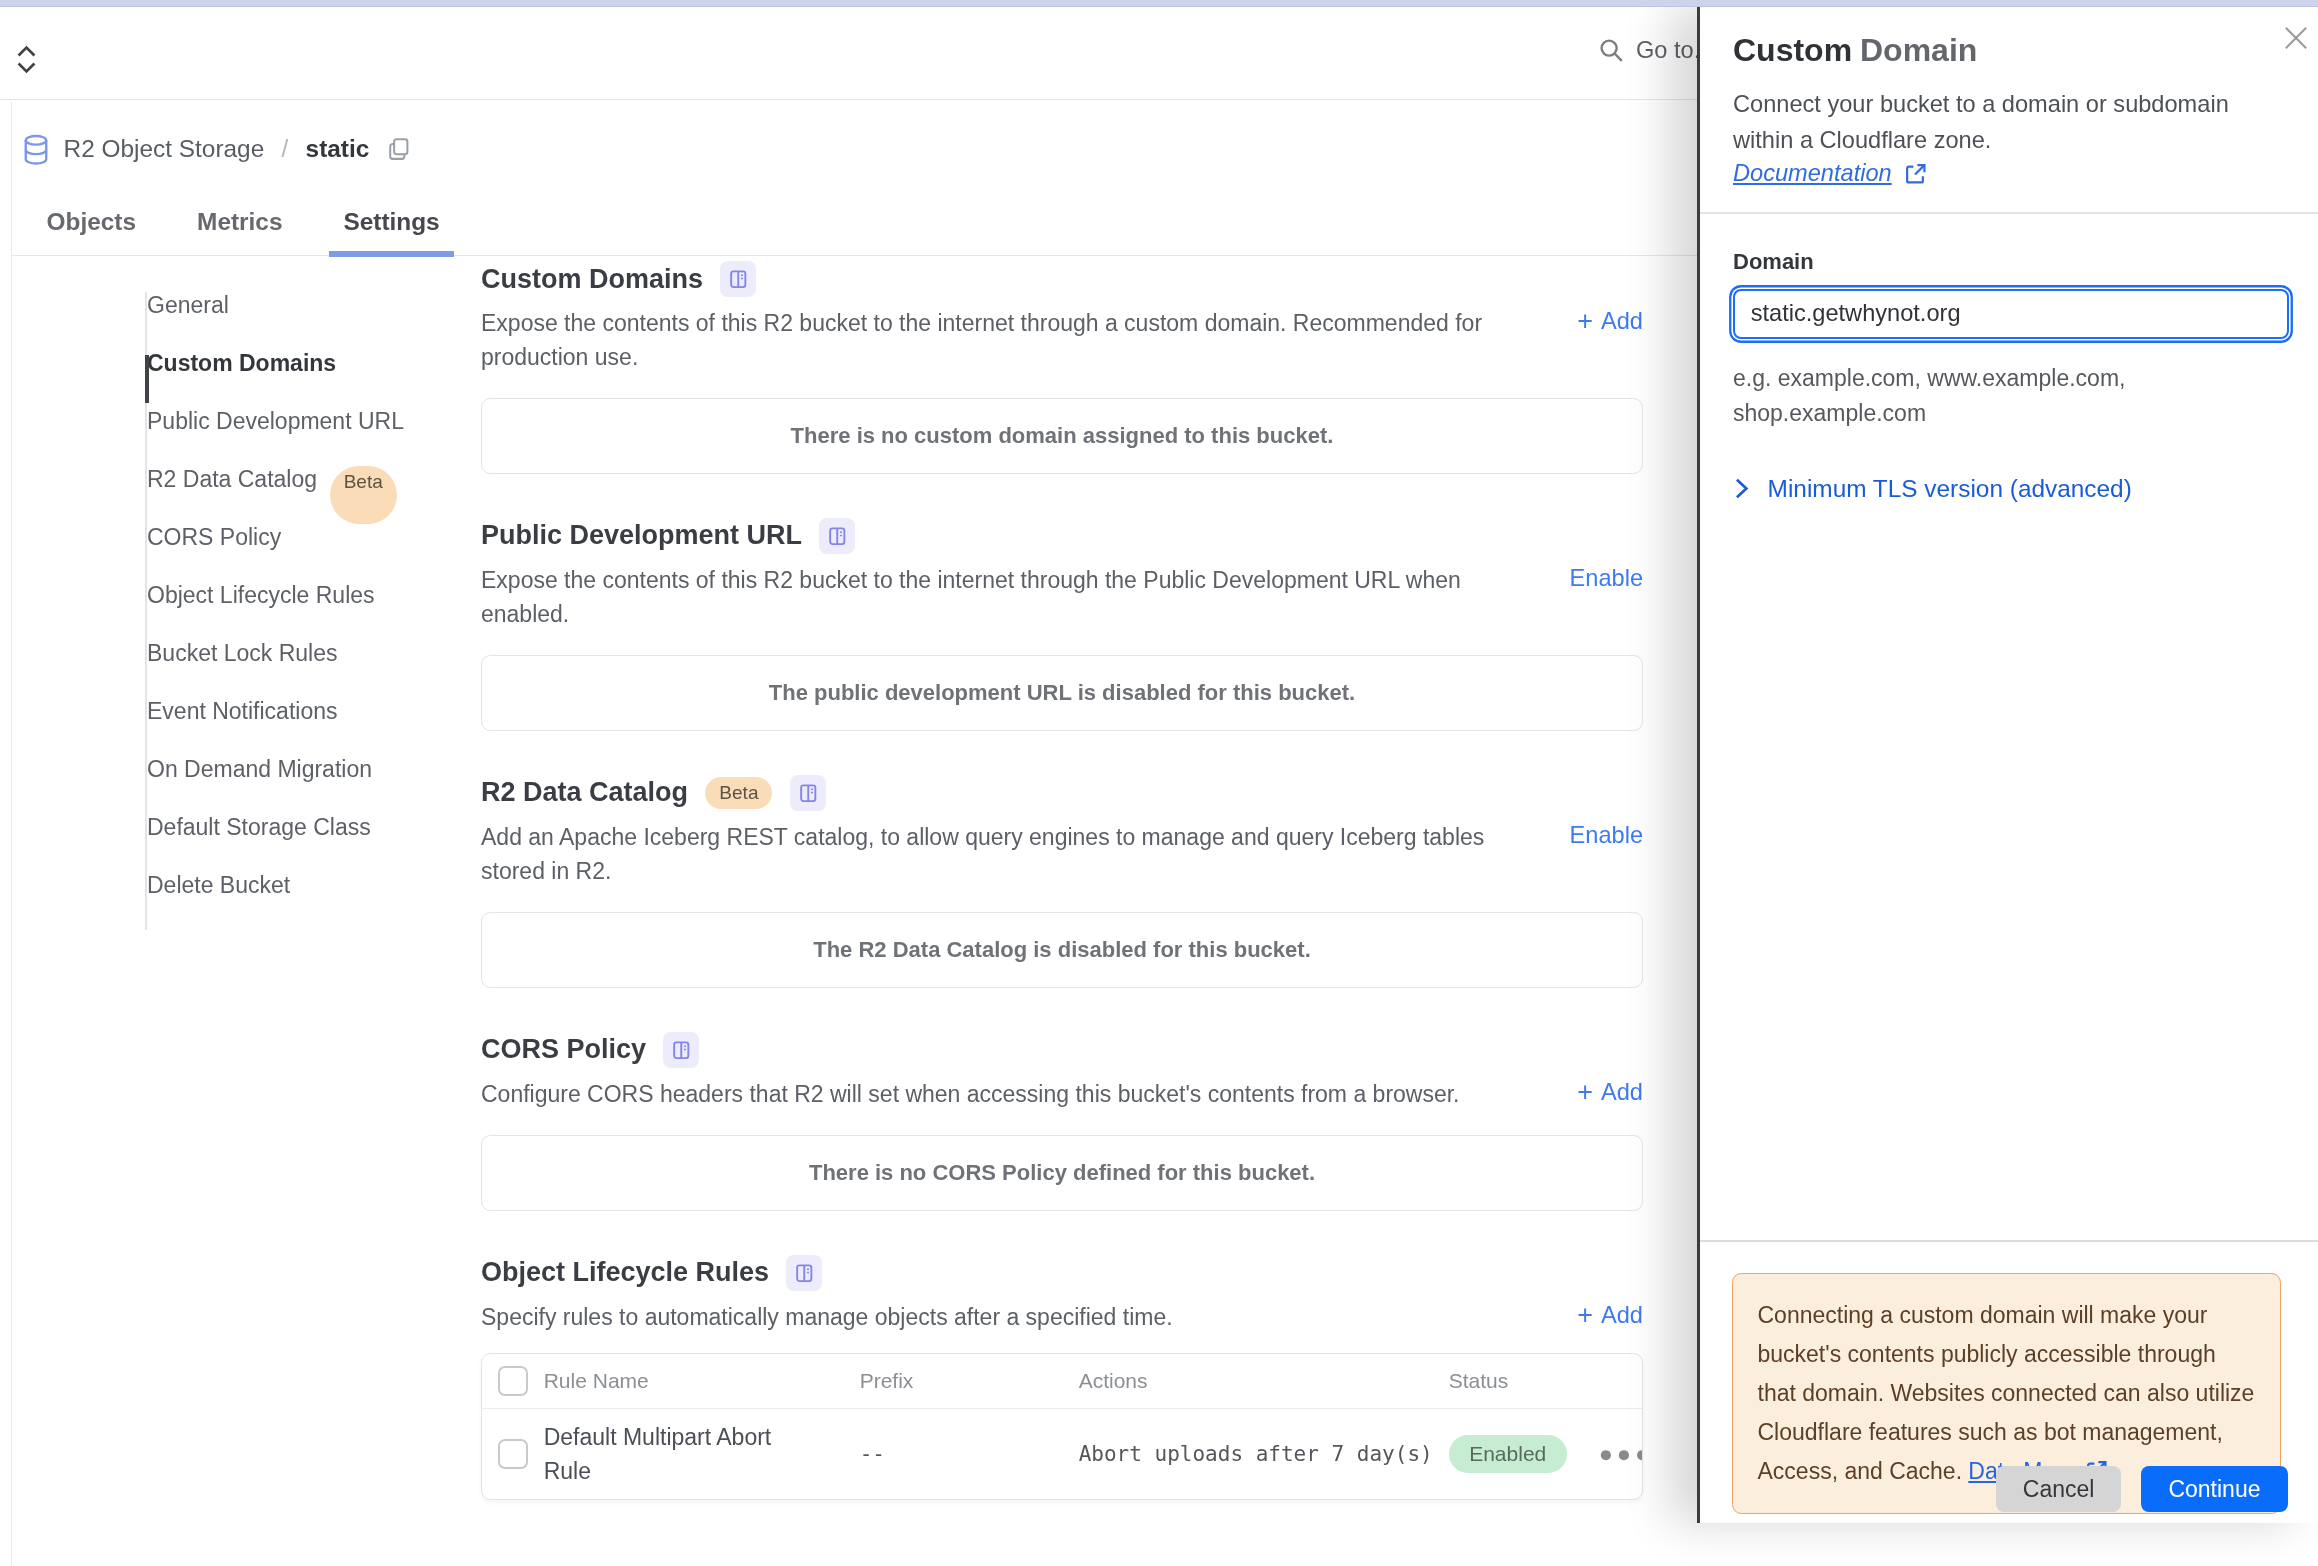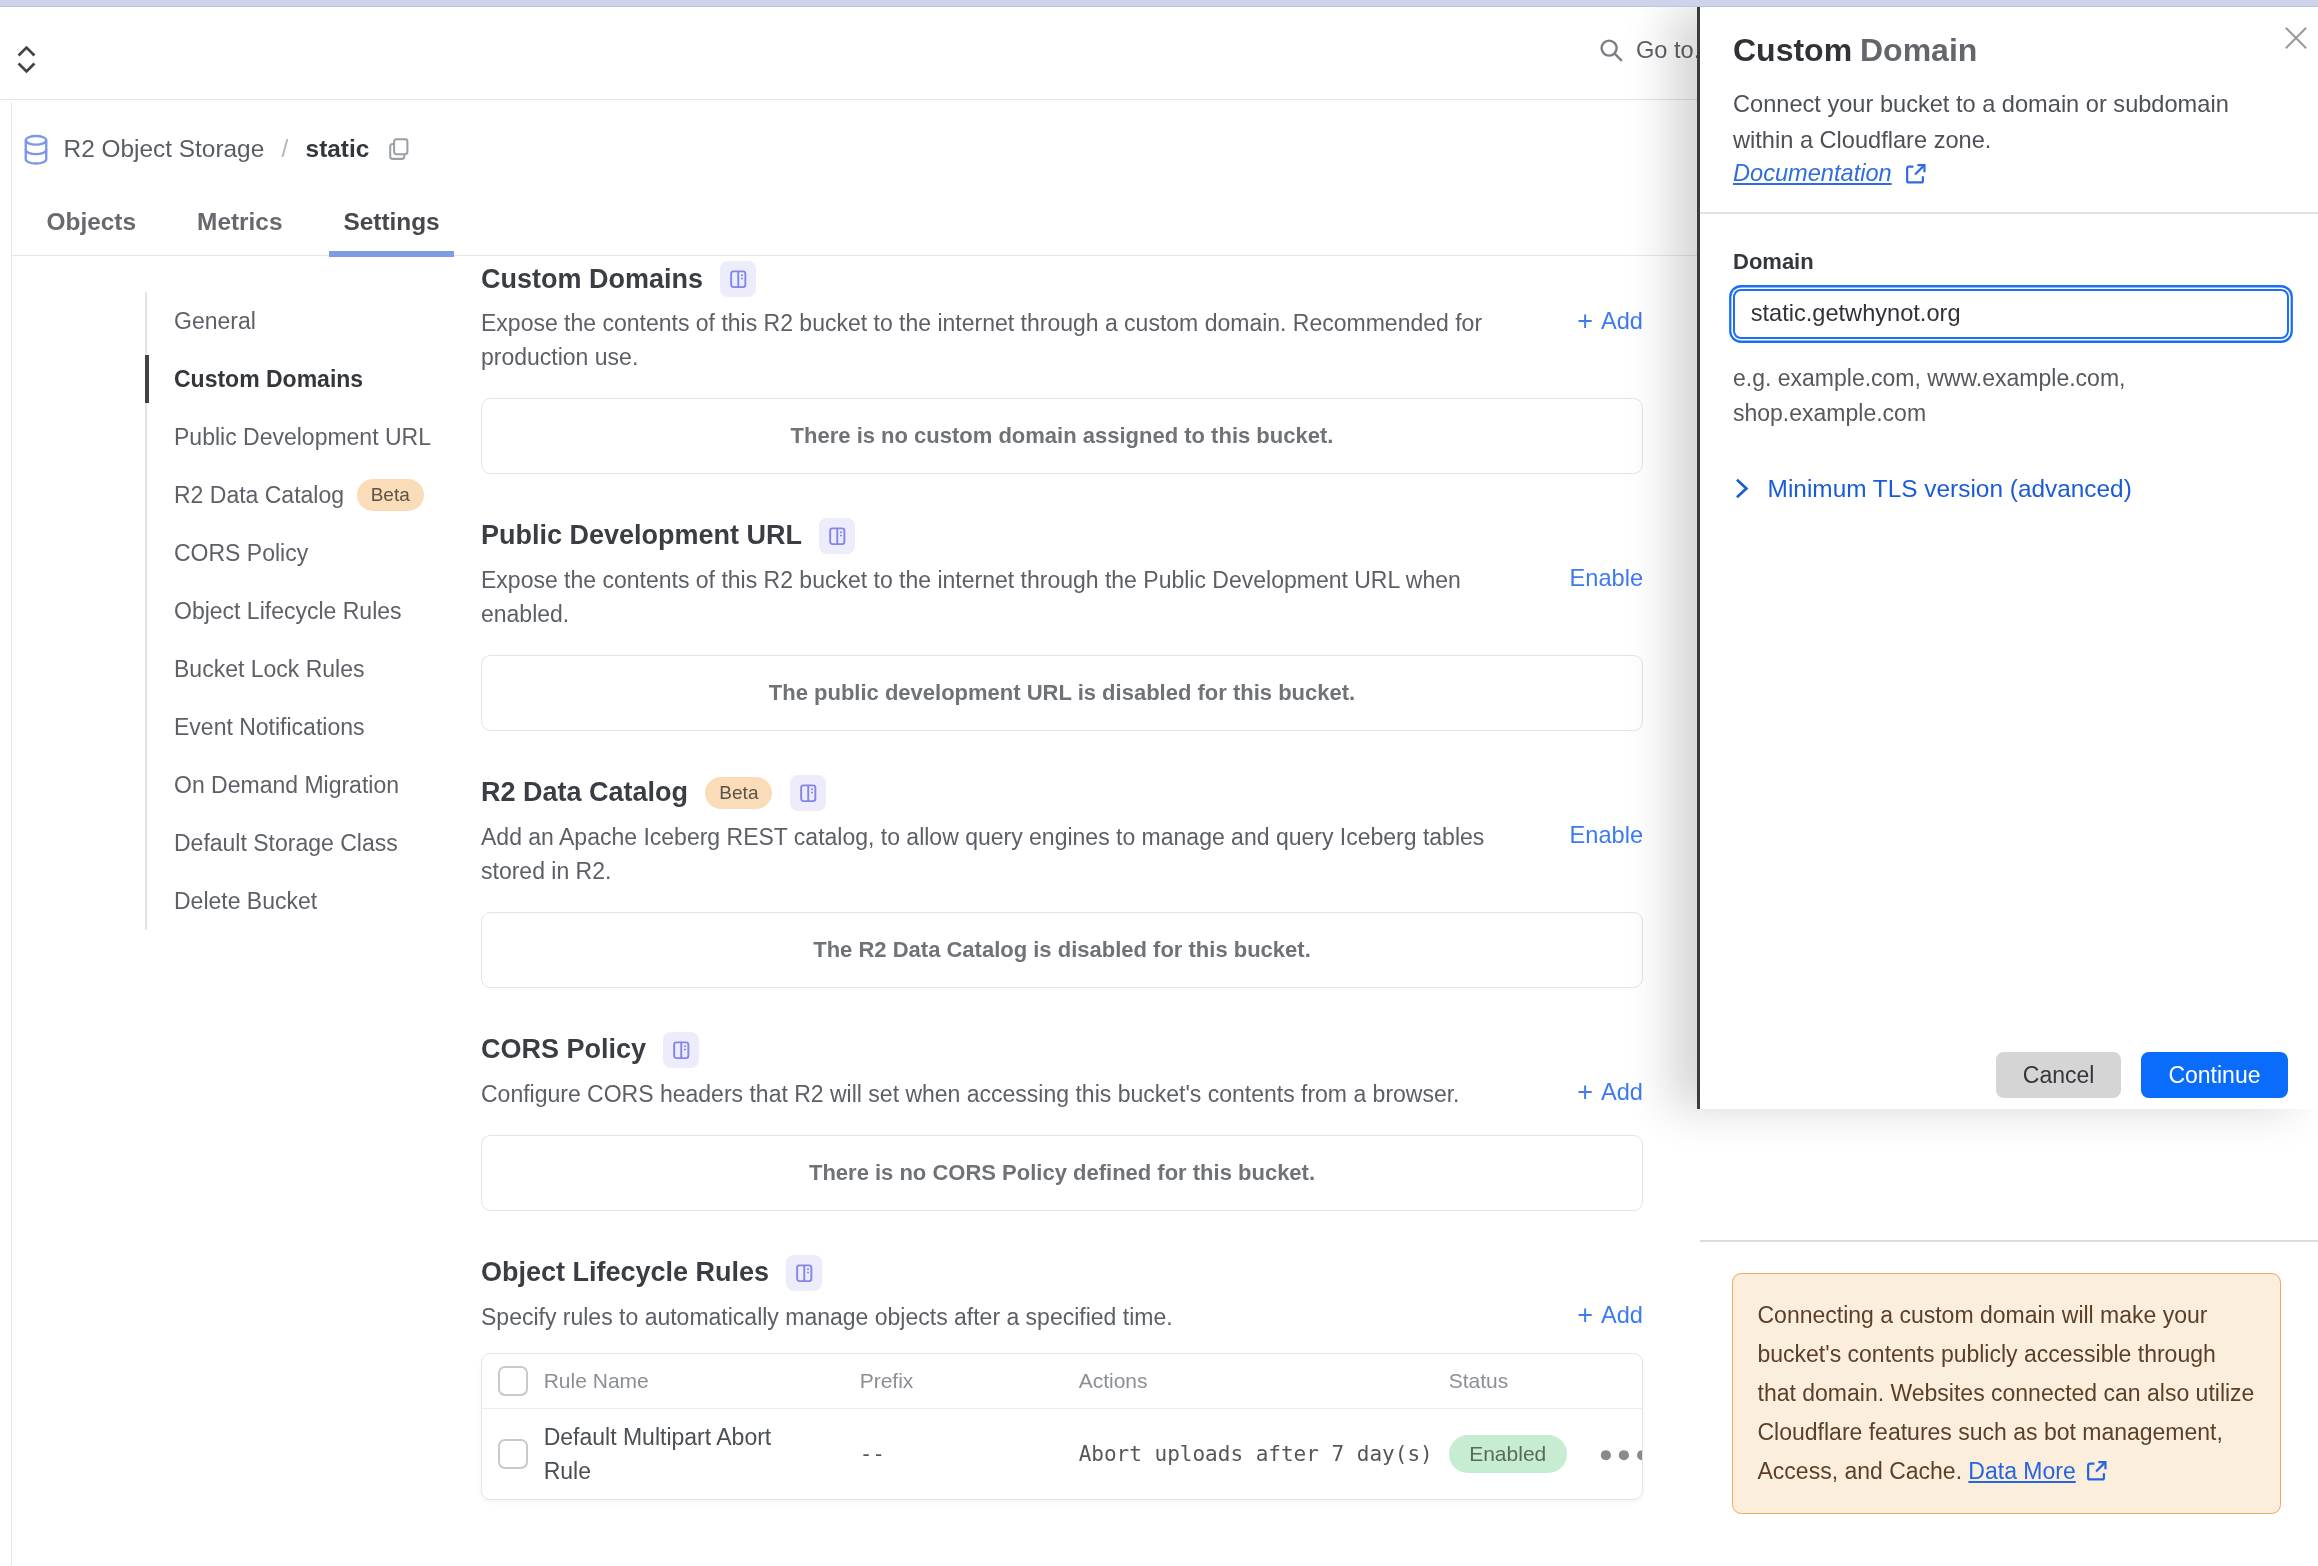--- a/index.html
+++ b/index.html
@@ -21,21 +21,21 @@
   .breadcrumb .bucket { color:#33373c; font-weight:700; }
   .breadcrumb .sep { color:#b5b5b5; margin:0 4.7px; }
 
   .tabs { position:absolute; left:0; top:87px; width:100%; height:67px; border-bottom:1.6px solid #e6e6e6; padding-left:23.6px; display:flex; align-items:center; }
   .tab { position:relative; height:100%; display:flex; align-items:center; padding:0 11px; margin-right:39px; font-size:24.4px; color:#66696e; cursor:pointer;font-weight:bold; }
   .tab.active { color:#45484d; }
   .tab.active::after { content:""; position:absolute; left:-3.1px; right:-3.1px; bottom:-1.6px; height:5.5px; background:#7d9ce3; }
 
   
   .subnav { position:absolute; left:133px; top:190px; width:323px; border-left:2.4px solid #e4e4e4; }
-  .subnav-item { position:relative; height:58px; display:flex; align-items:center; padding-left:27px; font-size:23px; color:#5d6167; cursor:pointer; white-space:nowrap; }
+  .subnav-item { position:relative; height:58px; display:flex; font-size:23px; color:#5d6167; cursor:pointer; white-space:nowrap; }
   .subnav-item.active { color:#33373c; font-weight:700; }
   .subnav-item.active::before { content:""; position:absolute; left:-2.4px; top:4.7px; bottom:4.7px; width:3.9px; background:#3f4348; }
   .badge-beta { display:inline-block; margin-left:12.6px; background:#fadcb8; color:#5d5246; font-size:19px; font-weight:400; border-radius:786px; padding:4.7px 14px; line-height:1.2; }
 
   
   .main { position:absolute; left:469px; top:159px; width:1162px; }
   .section { margin-bottom:44px; }
   .sec-head { display:flex; align-items:center; gap:17.3px; margin-bottom:9.4px; }
   .sec-title { font-size:27px; font-weight:700; color:#3a3e44; }
   .doc-chip { width:36px; height:36px; border-radius:7.9px; background:#ececfb; display:flex; align-items:center; justify-content:center; cursor:pointer; }
@@ -50,21 +50,21 @@
   .t-row { display:grid; grid-template-columns:46px 316px 219px 370px 150px 1fr; align-items:center; padding:0 15.7px; }
   .t-head { height:55px; border-bottom:1.6px solid #ececec; color:#8b8f94; font-size:21px; }
   .t-data { min-height:87px; font-size:23px; color:#4a4f55; }
   .checkbox { width:30px; height:30px; border:2.4px solid #c9c9c9; border-radius:7px; background:#fff; cursor:pointer; }
   .cell-name { max-width:260px; line-height:34px; padding:11px 0; }
   .mono { font-family:"DejaVu Sans Mono", monospace; font-size:21px; color:#53575c; }
   .pill-enabled { justify-self:start; background:#c6ecd1; color:#5a6a5e; font-size:21px; border-radius:786px; padding:7px 20.5px; }
   .row-menu { justify-self:end; color:#8a8a8a; font-size:23.6px; letter-spacing:3.9px; cursor:pointer; }
 
   
-  .panel { position:absolute; left:1697px; top:7px; width:622px; height:1102px; background:#fff; border-left:3.9px solid #3c3c3c; box-shadow:-27px 0 43px rgba(0,0,0,0.16); z-index:50; padding:0 33px; }
+  .panel { position:absolute; left:1697px; top:7px; width:622px; height:1516px; background:#fff; border-left:3.9px solid #3c3c3c; box-shadow:-27px 0 43px rgba(0,0,0,0.16); z-index:50; padding:0 33px; }
   .panel-close { position:absolute; top:12.6px; right:4.7px; width:36px; height:36px; cursor:pointer; }
   .panel-title { margin-top:25px; font-size:32px; font-weight:700; color:#2f3338; }
   .panel-title .t2 { color:#63676d; margin-left:7.9px; }
   .panel-desc { margin-top:17.3px; font-size:23.6px; line-height:36px; color:#4d5157; max-width:556px; }
   .doc-link-row { margin-top:2px; display:flex; align-items:center; gap:12.6px;font-style:italic; }
   .doc-link { color:#2f6ce0; font-size:23.6px; text-decoration:underline; cursor:pointer; }
   .panel-divider { height:1.6px; background:#e3e3e3; margin:25px -33px 0; }
   .domain-label { margin-top:35px; font-size:22px; font-weight:700; color:#33373c; }
   .domain-input { margin-top:14px; width:556px; height:50px; border:2.4px solid #1a6ef7; border-radius:7.9px; box-shadow:0 0 0 1.6px #ffffff, 0 0 0 3.9px #1a6ef7; padding:0 15.7px; font-size:23.6px; color:#303338; font-family:"Liberation Sans", sans-serif; outline:none; background:#fff; }
   .domain-hint { margin-top:22px; width:456px; font-size:23px; line-height:35px; color:#55595e; }

